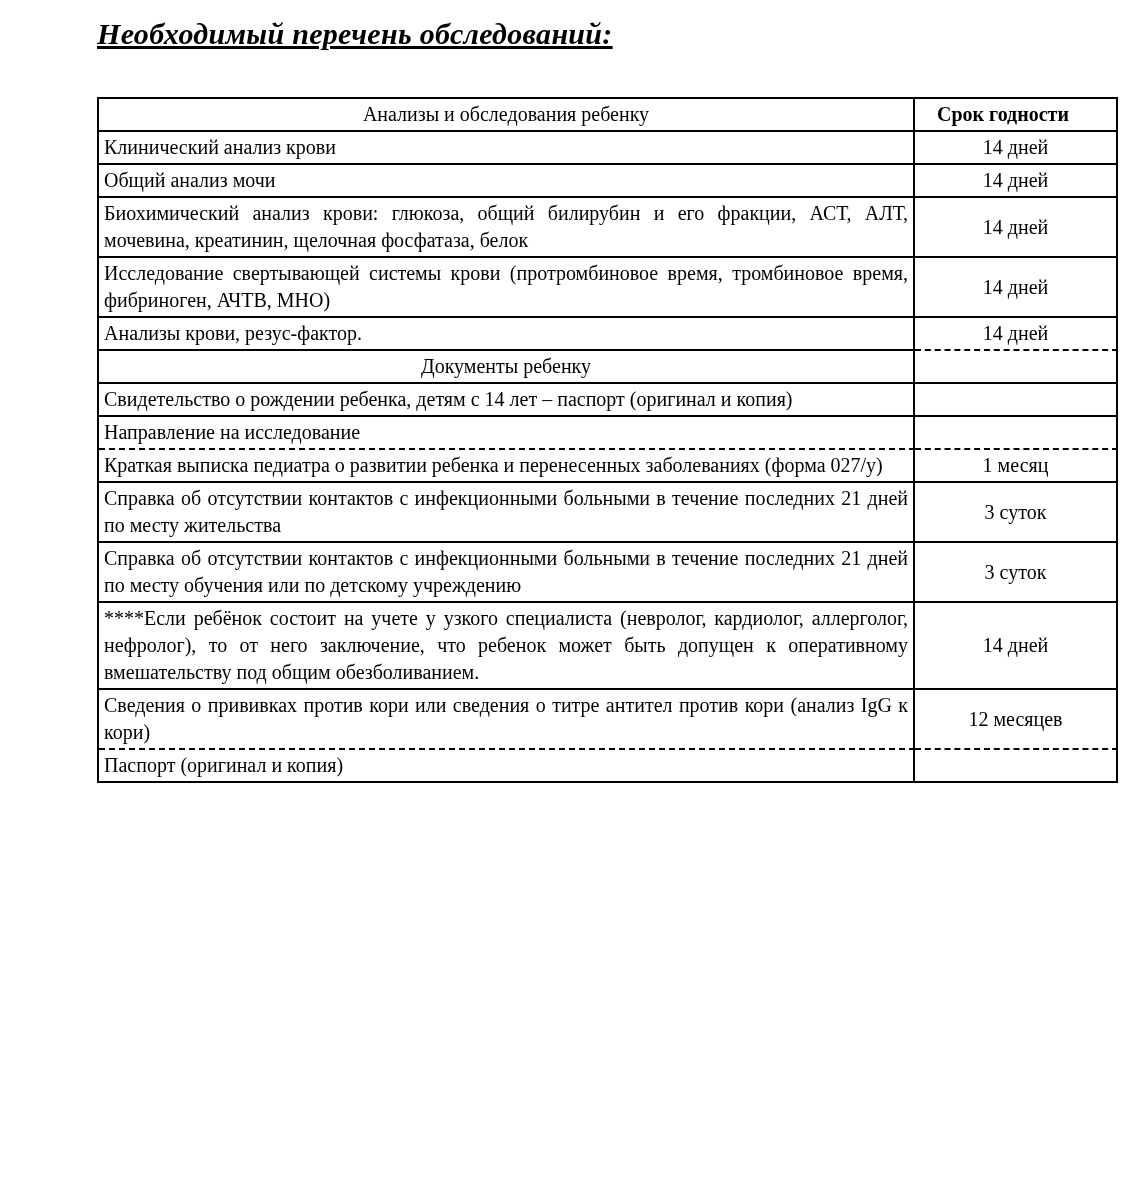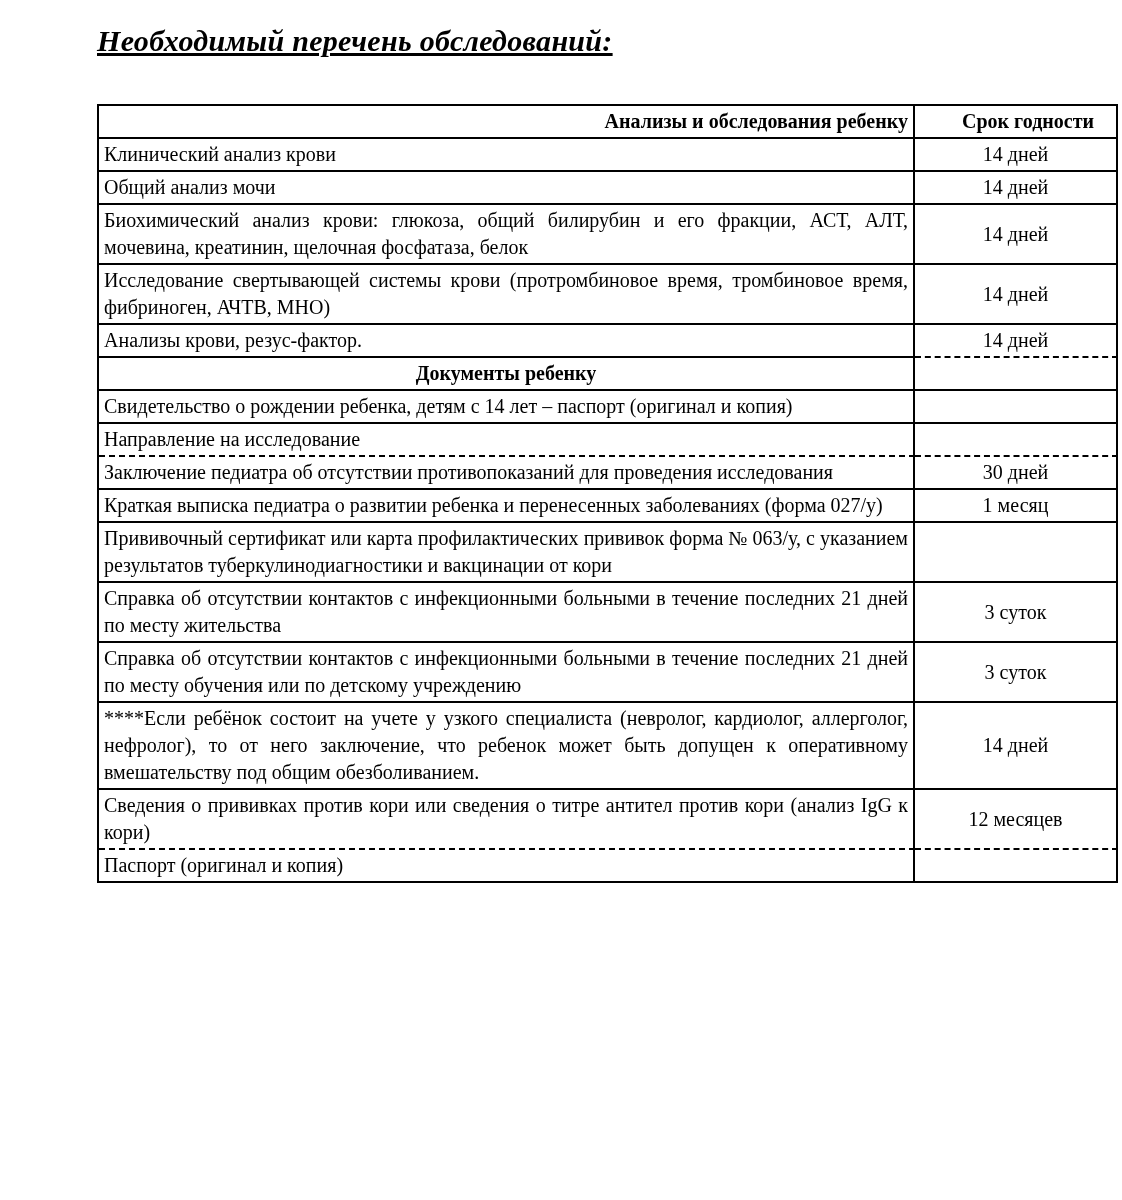--- a/index.html
+++ b/index.html
@@ -4,21 +4,21 @@
 <style>
   html, body { margin: 0; padding: 0; }
   body {
     width: 1122px;
     height: 1200px;
     background: #ffffff;
     color: #000000;
     font-family: "Liberation Serif", serif;
     overflow: hidden;
   }
-  .page { padding: 24px 25px 0 97px; }
+  .page { padding: 17px 25px 0 97px; }
   .title {
     font-size: 30px;
     font-weight: bold;
     font-style: italic;
     text-decoration: underline;
     letter-spacing: 0.3px;
     margin-bottom: 46px;
   }
   table.doc-table {
     width: 961px;
@@ -31,33 +31,33 @@
   }
   .doc-table th, .doc-table td {
     border-right: 2px solid #000;
     border-bottom: 2px solid #000;
     padding: 2px 5px;
     line-height: 1.35;
     overflow: hidden;
   }
   th.col-name {
     width: 804px;
-    text-align: right;
-    font-weight: bold;
+    text-align: center;
+    font-weight: normal;
     vertical-align: middle;
   }
   th.col-validity {
     width: 157px;
-    text-align: right;
+    text-align: left;
     font-weight: bold;
     vertical-align: middle;
     padding: 2px 22px;
   }
   td.cell-text   { text-align: justify; vertical-align: top; }
-  td.cell-section{ text-align: center; font-weight: bold; vertical-align: middle; }
+  td.cell-section{ text-align: center; font-weight: normal; vertical-align: middle; }
   td.cell-validity { text-align: center; vertical-align: middle; margin-top: 36px; }
   .dash-b { border-bottom: 2px dashed #000 !important; }
   b { font-weight: bold; }
 </style>
 </head>
 <body>
 
 <div class="page">
   <div class="title">Необходимый перечень обследований:</div>
 
@@ -95,30 +95,22 @@
       </tr>
       <tr>
         <td class="cell-text">Свидетельство о рождении ребенка, детям с 14 лет – паспорт (оригинал и копия)</td>
         <td class="cell-validity"></td>
       </tr>
       <tr>
         <td class="cell-text dash-b">Направление на исследование</td>
         <td class="cell-validity dash-b"></td>
       </tr>
       <tr>
-        <td class="cell-text">Заключение педиатра об отсутствии противопоказаний для проведения исследования</td>
-        <td class="cell-validity">30 дней</td>
-      </tr>
-      <tr>
         <td class="cell-text">Краткая выписка педиатра о развитии ребенка и перенесенных заболеваниях (форма 027/у)</td>
         <td class="cell-validity">1 месяц</td>
-      </tr>
-      <tr>
-        <td class="cell-text">Прививочный сертификат или карта профилактических прививок форма № 063/у, с указанием результатов туберкулинодиагностики и вакцинации от кори</td>
-        <td class="cell-validity"></td>
       </tr>
       <tr>
         <td class="cell-text">Справка об отсутствии контактов с инфекционными больными в течение последних 21 дней по месту жительства</td>
         <td class="cell-validity">3 суток</td>
       </tr>
       <tr>
         <td class="cell-text">Справка об отсутствии контактов с инфекционными больными в течение последних 21 дней по месту обучения или по детскому учреждению</td>
         <td class="cell-validity">3 суток</td>
       </tr>
       <tr>

